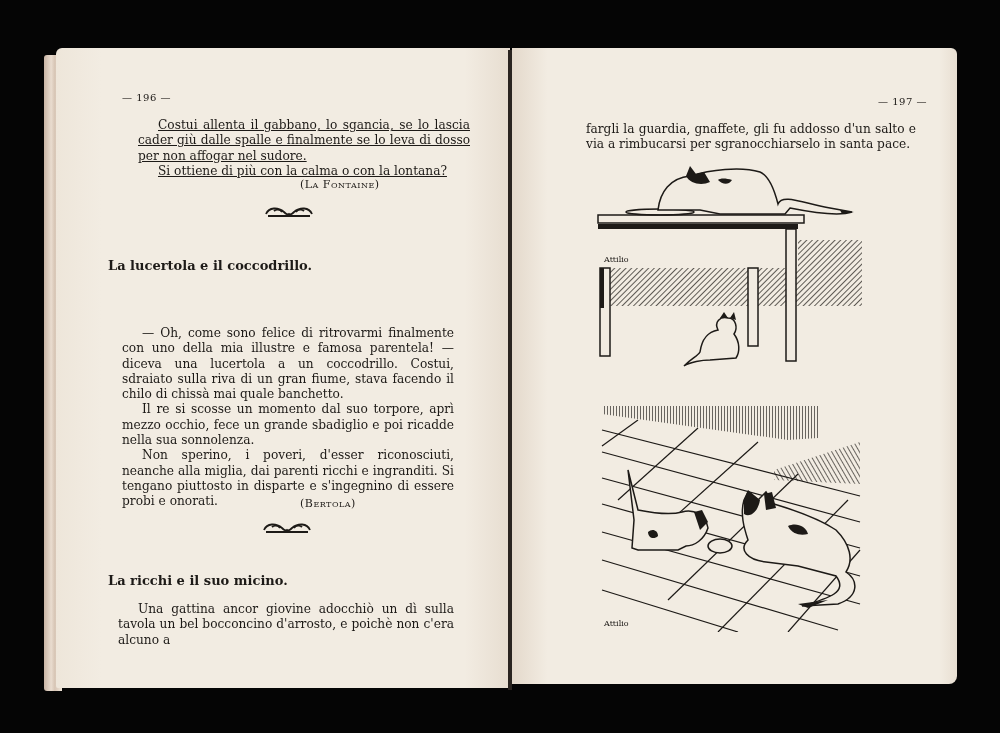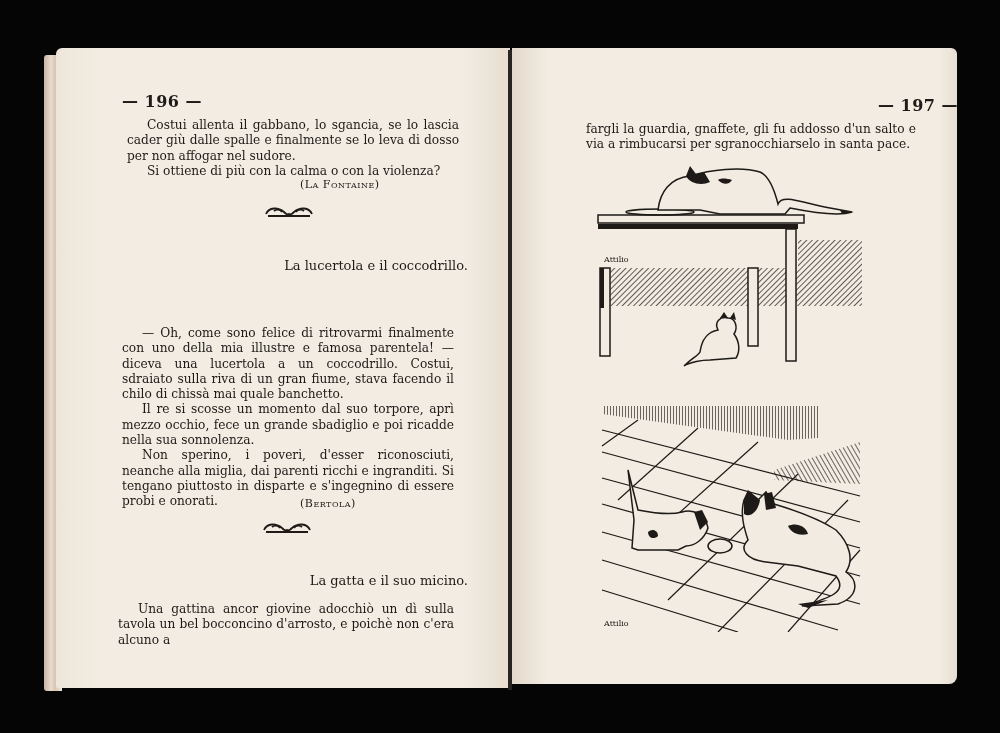--- a/index.html
+++ b/index.html
@@ -26,72 +26,72 @@
   .page.right {
     left: 512px; top: 48px; width: 445px; height: 636px;
     border-radius: 0 6px 8px 0;
     background: linear-gradient(90deg, #e4d9cb 0%, #f2ece2 8%, #f2ece2 96%, #e8dfd2 100%);
   }
   .gutter {
     position: absolute; left: 508px; top: 50px; width: 4px; height: 640px;
     background: #2a2420;
   }
   .page-number {
-    position: absolute; font-size: 16px; font-weight: bold; letter-spacing: 0.5px;
+    position: absolute; font-size: 10px; font-weight: normal; letter-spacing: 0.5px;
   }
   .text-block {
     position: absolute; font-size: 12.2px; line-height: 15.3px; text-align: justify;
   }
   .text-block p { margin: 0; text-indent: 20px; }
   .text-block p.noindent { text-indent: 0; }
   .attribution {
     position: absolute; font-size: 11px; text-align: left; font-variant: small-caps; letter-spacing: 0.5px;
   }
   .story-title {
-    position: absolute; font-size: 13px; font-weight: normal; text-align: right; width: 360px;
+    position: absolute; font-size: 13px; font-weight: bold; text-align: left; width: 360px;
   }
   .ornament {
     position: absolute; width: 50px; height: 14px;
   }
   .illustration { position: absolute; }
 </style>
 </head>
 <body>
 
 <div class="book">
   <div class="page-edge-left"></div>
 
   <div class="page left"></div>
 
   <div class="page-number" style="left:122px; top:92px;">— 196 —</div>
 
-  <div class="text-block" style="left:127px; top:118px; width:332px;">
+  <div class="text-block" style="left:138px; top:118px; width:332px;text-decoration:underline;">
     <p>Costui allenta il gabbano, lo sgancia, se lo lascia cader giù dalle spalle e finalmente se lo leva di dosso per non affogar nel sudore.</p>
-    <p>Si ottiene di più con la calma o con la violenza?</p>
+    <p>Si ottiene di più con la calma o con la lontana?</p>
   </div>
   <div class="attribution" style="left:300px; top:178px; width:154px;">(La Fontaine)</div>
 
   <svg class="ornament" style="left:264px; top:205px;" viewBox="0 0 50 14">
     <path d="M2 9 C5 2, 14 2, 20 7 C22 9, 24 10, 25 9 C26 10, 28 9, 30 7 C36 2, 45 2, 48 9 M4 11 L46 11 M10 6 C12 4, 16 4, 18 7 M32 7 C34 4, 38 4, 40 6" stroke="#1d1a17" stroke-width="1.8" fill="none"></path>
   </svg>
 
   <div class="story-title" style="left:108px; top:258px;">La lucertola e il coccodrillo.</div>
 
   <div class="text-block" style="left:122px; top:286px; width:332px;margin-top:40px;">
     <p>— Oh, come sono felice di ritrovarmi finalmente con uno della mia illustre e famosa parentela! — diceva una lucertola a un coccodrillo. Costui, sdraiato sulla riva di un gran fiume, stava facendo il chilo di chissà mai quale banchetto.</p>
     <p>Il re si scosse un momento dal suo torpore, aprì mezzo occhio, fece un grande sbadiglio e poi ricadde nella sua sonnolenza.</p>
     <p>Non sperino, i poveri, d'esser riconosciuti, neanche alla miglia, dai parenti ricchi e ingranditi. Si tengano piuttosto in disparte e s'ingegnino di essere probi e onorati.</p>
   </div>
   <div class="attribution" style="left:300px; top:497px; width:154px;">(Bertola)</div>
 
   <svg class="ornament" style="left:262px; top:521px;" viewBox="0 0 50 14">
     <path d="M2 9 C5 2, 14 2, 20 7 C22 9, 24 10, 25 9 C26 10, 28 9, 30 7 C36 2, 45 2, 48 9 M4 11 L46 11 M10 6 C12 4, 16 4, 18 7 M32 7 C34 4, 38 4, 40 6" stroke="#1d1a17" stroke-width="1.8" fill="none"></path>
   </svg>
 
-  <div class="story-title" style="left:108px; top:573px;">La gatta e il suo micino.</div>
+  <div class="story-title" style="left:108px; top:573px;">La ricchi e il suo micino.</div>
 
   <div class="text-block" style="left:118px; top:602px; width:336px;">
     <p>Una gattina ancor giovine adocchiò un dì sulla tavola un bel bocconcino d'arrosto, e poichè non c'era alcuno a</p>
   </div>
 
   <div class="gutter"></div>
 
   <div class="page right"></div>
 
   <div class="page-number" style="left:878px; top:96px;">— 197 —</div>

